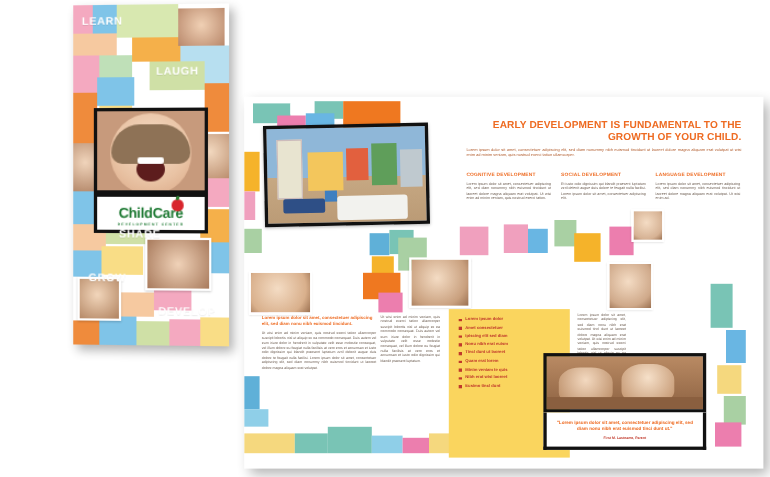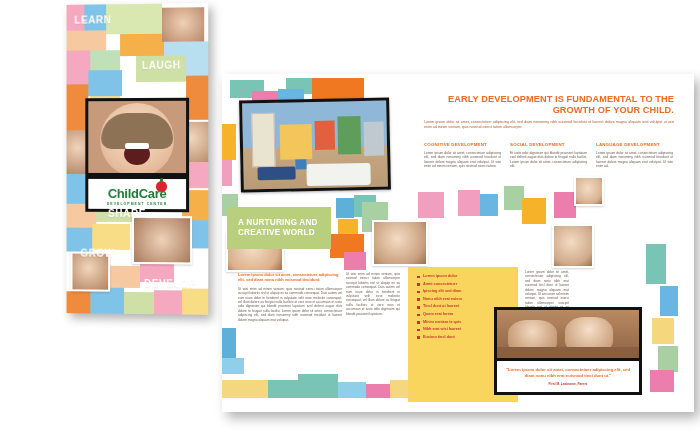--- a/index.html
+++ b/index.html
@@ -90,21 +90,21 @@
     position:absolute; left:0px; top:126px; width:22px; height:44px;
     overflow:hidden; background:#d9b393;
   }
   .cover-photo-right1 {
     position:absolute; left:108px; top:118px; width:34px; height:40px;
     overflow:hidden; background:#dcb795;
   }
 
   
   .spread {
-    position:absolute; left:222px; top:74px;
+    position:absolute; left:222px; top:88px;
     width:472px; height:338px;
     background:#ffffff;
     box-shadow: 5px 6px 11px rgba(0,0,0,.30);
     overflow:hidden;
   }
   .sp-tile { position:absolute; }
 
   .classroom {
     position:absolute; left:18px; top:25px; width:150px; height:92px;
     border:3px solid #111; overflow:hidden;
@@ -320,23 +320,20 @@
       <div class="col3">
         <h4>SOCIAL DEVELOPMENT</h4>
         <p>Et iusto odio dignissim qui blandit praesent luptatum zzril delenit augue duis dolore te feugait nulla facilisi. Lorem ipsum dolor sit amet, consectetuer adipiscing elit.</p>
       </div>
       <div class="col3">
         <h4>LANGUAGE DEVELOPMENT</h4>
         <p>Lorem ipsum dolor sit amet, consectetuer adipiscing elit, sed diam nonummy nibh euismod tincidunt ut laoreet dolore magna aliquam erat volutpat. Ut wisi enim ad.</p>
       </div>
     </div>
 
-    <div class="nurture">
-      <span>A NURTURING AND CREATIVE WORLD</span>
-    </div>
 
     <div class="leftcopy">
       <div class="intro">Lorem ipsum dolor sit amet, consectetuer adipiscing elit, sed diam nonu nibh euismod tincidunt.</div>
       <div class="bodytxt">Ut wisi enim ad minim veniam, quis nostrud exerci tation ullamcorper suscipit lobortis nisl ut aliquip ex ea commodo consequat. Duis autem vel eum iriure dolor in hendrerit in vulputate velit esse molestie consequat, vel illum dolore eu feugiat nulla facilisis at vero eros et accumsan et iusto odio dignissim qui blandit praesent luptatum zzril delenit augue duis dolore te feugait nulla facilisi. Lorem ipsum dolor sit amet, consectetuer adipiscing elit, sed diam nonummy nibh euismod tincidunt ut laoreet dolore magna aliquam erat volutpat.</div>
     </div>
 
     <div class="midcopy">Ut wisi enim ad minim veniam, quis nostrud exerci tation ullamcorper suscipit lobortis nisl ut aliquip ex ea commodo consequat. Duis autem vel eum iriure dolor in hendrerit in vulputate velit esse molestie consequat, vel illum dolore eu feugiat nulla facilisis at vero eros et accumsan et iusto odio dignissim qui blandit praesent luptatum.</div>
 
     <div class="activities">
       <ul id="activities-list">

